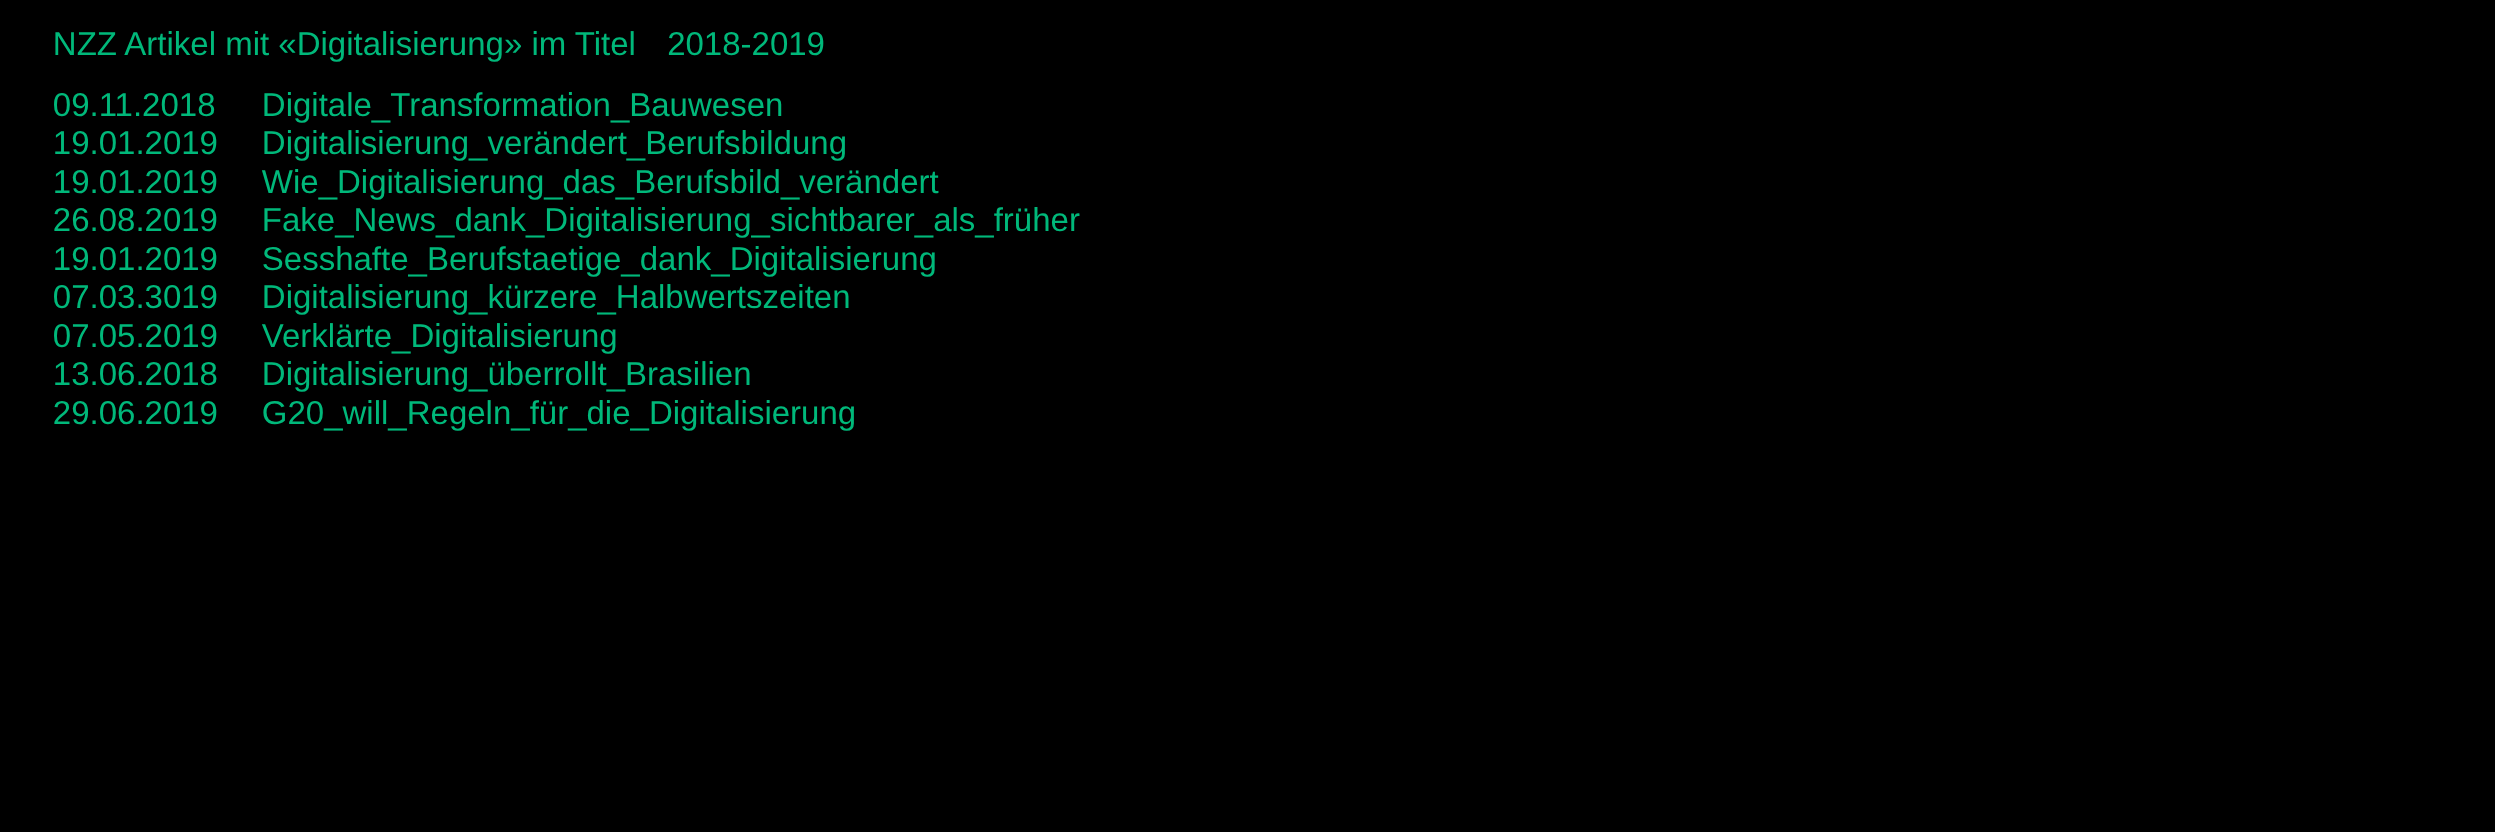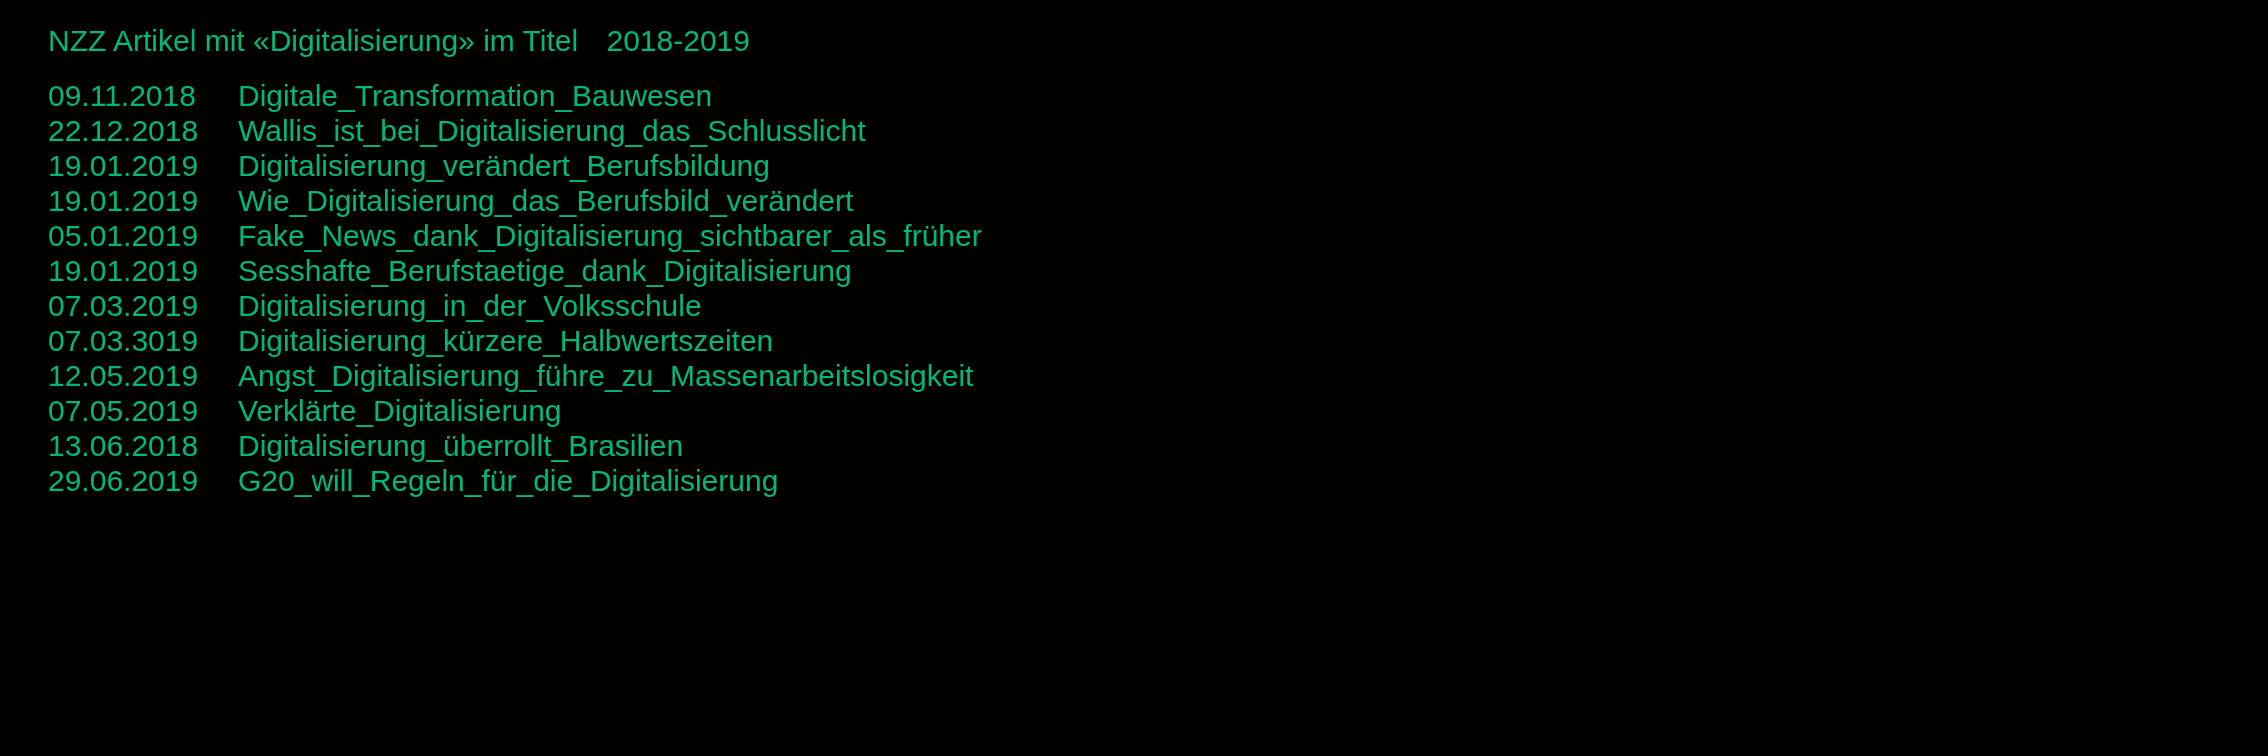--- a/index.html
+++ b/index.html
@@ -46,50 +46,38 @@
   <span class="title-main">NZZ Artikel mit «Digitalisierung» im Titel</span>
   <span>2018-2019</span>
 </div>
 
 <div class="list">
   <div class="row">
     <span class="date">09.11.2018</span>
     <span class="article-title">Digitale_Transformation_Bauwesen</span>
   </div>
   <div class="row">
-    <span class="date">22.12.2018</span>
-    <span class="article-title">Wallis_ist_bei_Digitalisierung_das_Schlusslicht</span>
-  </div>
-  <div class="row">
     <span class="date">19.01.2019</span>
     <span class="article-title">Digitalisierung_verändert_Berufsbildung</span>
   </div>
   <div class="row">
     <span class="date">19.01.2019</span>
     <span class="article-title">Wie_Digitalisierung_das_Berufsbild_verändert</span>
   </div>
   <div class="row">
-    <span class="date">05.01.2019</span>
+    <span class="date">26.08.2019</span>
     <span class="article-title">Fake_News_dank_Digitalisierung_sichtbarer_als_früher</span>
   </div>
   <div class="row">
     <span class="date">19.01.2019</span>
     <span class="article-title">Sesshafte_Berufstaetige_dank_Digitalisierung</span>
   </div>
   <div class="row">
-    <span class="date">07.03.2019</span>
-    <span class="article-title">Digitalisierung_in_der_Volksschule</span>
-  </div>
-  <div class="row">
     <span class="date">07.03.3019</span>
     <span class="article-title">Digitalisierung_kürzere_Halbwertszeiten</span>
-  </div>
-  <div class="row">
-    <span class="date">12.05.2019</span>
-    <span class="article-title">Angst_Digitalisierung_führe_zu_Massenarbeitslosigkeit</span>
   </div>
   <div class="row">
     <span class="date">07.05.2019</span>
     <span class="article-title">Verklärte_Digitalisierung</span>
   </div>
   <div class="row">
     <span class="date">13.06.2018</span>
     <span class="article-title">Digitalisierung_überrollt_Brasilien</span>
   </div>
   <div class="row">

